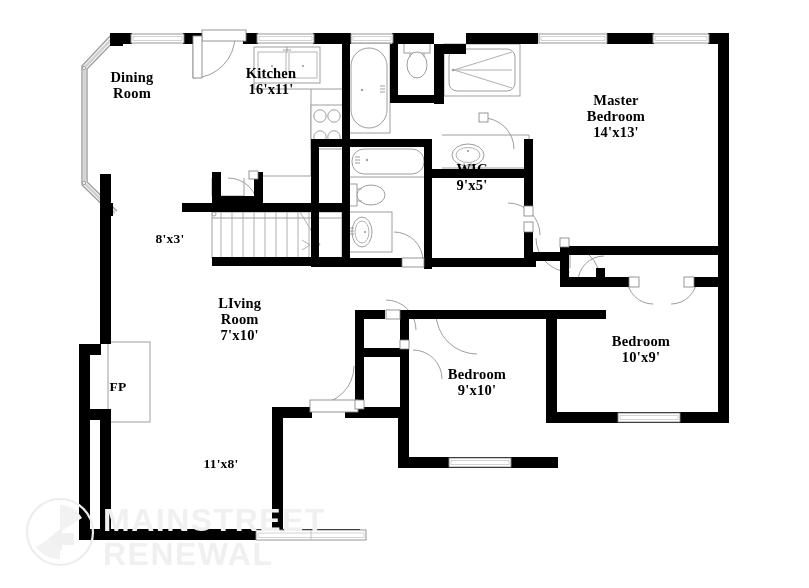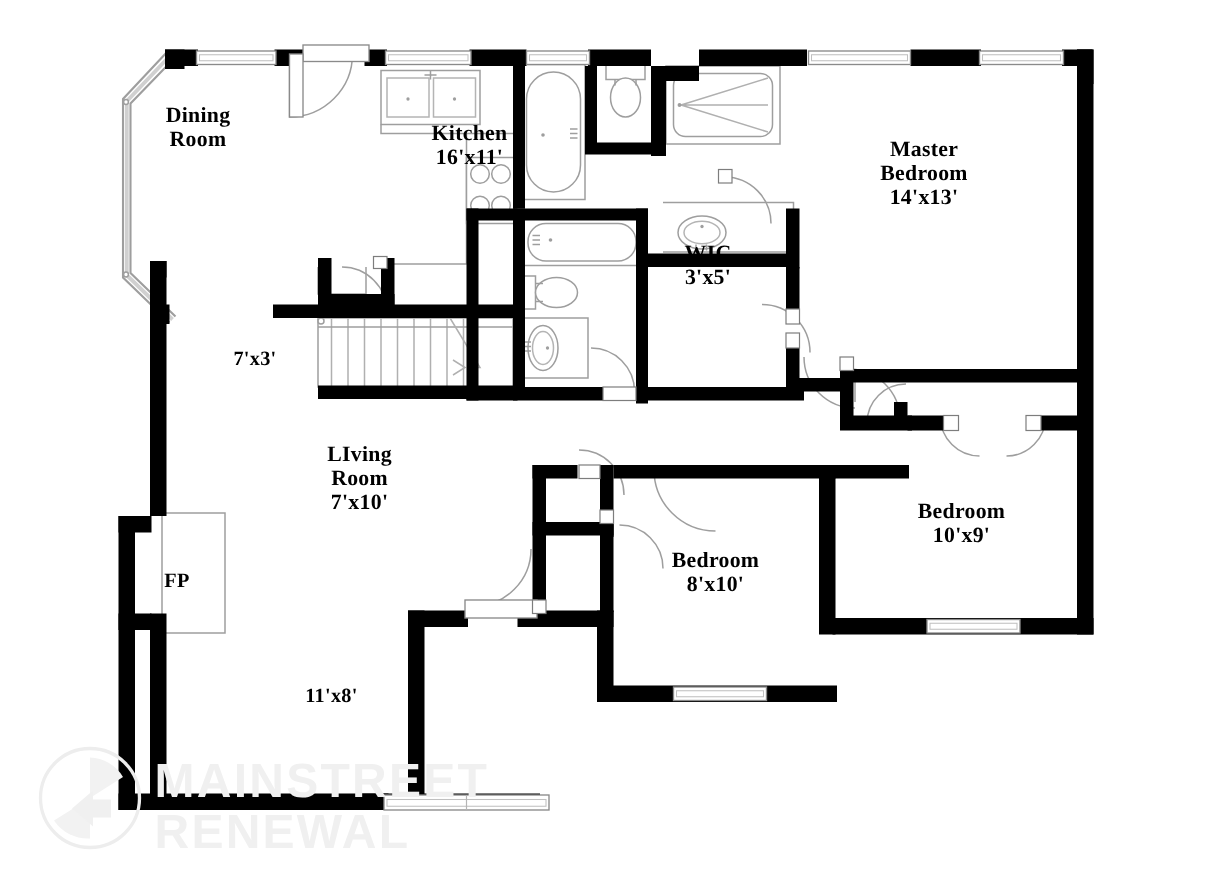--- a/index.html
+++ b/index.html
@@ -345,24 +345,24 @@
       <path d="M42 18 a27 27 0 0 1 22 13 l-22 14 z" fill="#f2f2f2" stroke="none"></path>
       <path d="M18 60 a27 27 0 0 0 24 12 l0 -27 z" fill="#f2f2f2" stroke="none"></path>
       <path d="M30 52 l14 -12 l0 6 l12 0 l0 12 l-12 0 l0 6 z" fill="#f0f0f0" stroke="none"></path>
     </g>
     <text x="85" y="44" font-family="Liberation Sans, sans-serif" font-size="32" font-weight="bold" letter-spacing="1.5" fill="#f0f0f0">MAINSTREET</text>
     <text x="85" y="78" font-family="Liberation Sans, sans-serif" font-size="32" font-weight="bold" letter-spacing="1.5" fill="#f0f0f0">RENEWAL</text>
   </svg>
 
   <div id="label-host">
       <div class="room-label sz-lg" style="left: 110.445px; top: 68.7656px; font-family: Liberation Serif, serif;"><span class="nm">Dining</span><span class="nm">Room</span></div>
-      <div class="room-label sz-lg" style="left: 245.727px; top: 81px; margin-left: 42px;"><span class="nm">Kitchen</span><span class="dim">16'x11'</span></div>
+      <div class="room-label sz-lg" style="left: 245.727px; top: 65px;"><span class="nm">Kitchen</span><span class="dim">16'x11'</span></div>
       <div class="room-label sz-lg" style="left: 586.836px; top: 92px;"><span class="nm">Master</span><span class="nm">Bedroom</span><span class="dim">14'x13'</span></div>
-      <div class="room-label sz-lg" style="left: 456.391px; top: 161px;"><span class="nm">WIC</span><span class="dim">3'x5'</span></div>
+      <div class="room-label sz-lg" style="left: 456.391px; top: 161px;"><span class="nm">WIC</span><span class="dim">9'x5'</span></div>
       <div class="room-label sz-lg" style="left: 218.141px; top: 294.648px;"><span class="nm">LIving</span><span class="nm">Room</span><span class="dim">7'x10'</span></div>
-      <div class="room-label sz-lg" style="left: 447.836px; top: 365.766px;"><span class="nm">Bedroom</span><span class="dim">8'x10'</span></div>
+      <div class="room-label sz-lg" style="left: 447.836px; top: 365.766px;"><span class="nm">Bedroom</span><span class="dim">9'x10'</span></div>
       <div class="room-label sz-lg" style="left: 611.836px; top: 332.766px;"><span class="nm">Bedroom</span><span class="dim">10'x9'</span></div>
-      <div class="room-label sz-md" style="left: 155.617px; top: 231.445px;">7'x3'</div>
+      <div class="room-label sz-md" style="left: 155.617px; top: 231.445px;">8'x3'</div>
       <div class="room-label sz-md" style="left: 109.547px; top: 379.445px;">FP</div>
       <div class="room-label sz-md" style="left: 203.516px; top: 456.445px;">11'x8'</div>
     </div>
 
 </div>
 
 </body></html>

